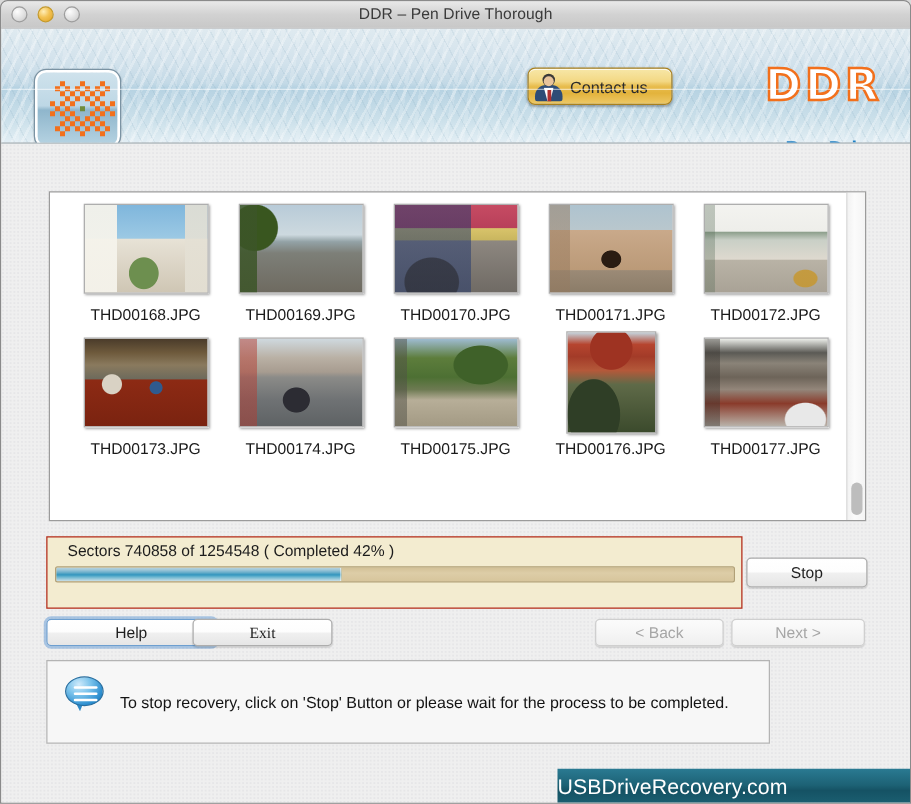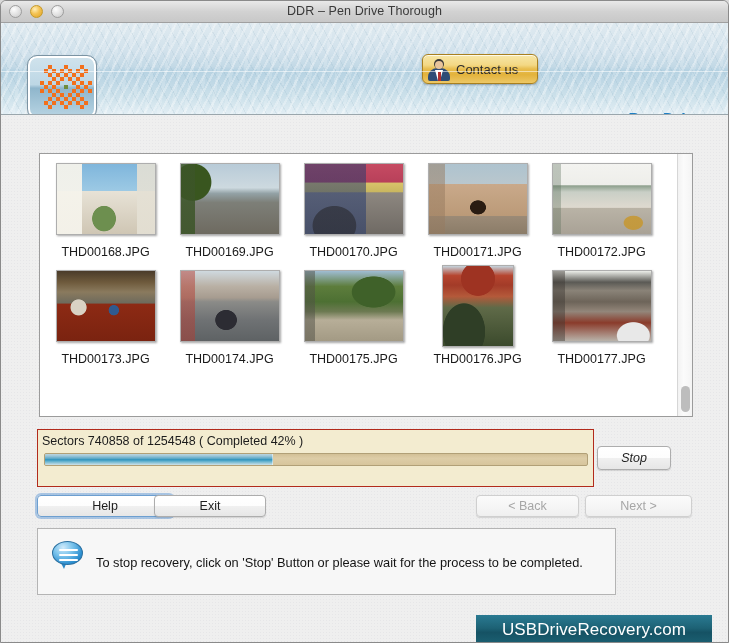--- a/index.html
+++ b/index.html
@@ -160,21 +160,21 @@
 
   .thumb-panel {
     position: absolute; left: 38px; top: 38px;
     width: 654px; height: 264px;
     background: #ffffff;
     border: 1px solid #9b9b9b;
     overflow: hidden;
   }
   .thumb-scroll {
     position: absolute; left: 0; top: 0; right: 15px; bottom: 0;
-    padding: 8px 0 0 1px;
+    padding: 8px 0 0 12px;
     text-align: center;
   }
   .thumb-row { display: flex; }
   .thumb-cell {
     width: 119px; margin-left: 5px;
     display: flex; flex-direction: column; align-items: center;
     cursor: pointer;
   }
   .thumb-box {
     width: 104px; height: 74px;
@@ -205,21 +205,21 @@
   }
 
   
   .prog-panel {
     position: absolute; left: 36px; top: 314px;
     width: 557px; height: 58px;
     background: #f3ecd0;
     border: 1px solid #b22a1c;
   }
   .prog-line1 {
-    position: absolute; left: 4px; top: 4px;
+    position: absolute; left: 16px; top: 4px;
     font-size: 12.5px; color: #1c1c1c; white-space: nowrap;
   }
   .pbar {
     position: absolute; left: 6px; top: 23px;
     width: 544px; height: 13px;
     background: linear-gradient(to bottom, #d2c096 0%, #ddcda7 40%, #d7c59c 100%);
     border: 1px solid #b1a077;
     border-radius: 2px;
     overflow: hidden;
   }
@@ -252,23 +252,23 @@
     color: #a6a6a6;
     border-color: #cfcfcf;
     background: linear-gradient(to bottom, #fbfbfb 0%, #f6f6f6 50%, #efefef 100%);
     cursor: default;
   }
   .btn.focus {
     border-color: #6d9fd0;
     box-shadow: 0 0 0 2px rgba(110,160,215,.55);
   }
 
-  .btn-stop { position: absolute; left: 596px; top: 331px; width: 74px; height: 24px; font-style: italic; }
+  .btn-stop { position: absolute; left: 596px; top: 331px; width: 97px; height: 24px; }
   .btn-help { position: absolute; left: 36px;  top: 380px; width: 136px; height: 22px; }
-  .btn-exit { position: absolute; left: 153px; top: 380px; width: 112px; height: 22px; }
+  .btn-exit { position: absolute; left: 153px; top: 380px; width: 112px; height: 22px; font-family: Liberation Serif, serif; }
   .btn-back { position: absolute; left: 475px; top: 380px; width: 103px; height: 22px; }
   .btn-next { position: absolute; left: 584px; top: 380px; width: 107px; height: 22px; }
 
   
   .info-panel {
     position: absolute; left: 36px; top: 413px;
     width: 579px; height: 67px;
     background: #f7f7f7;
     border: 1px solid #b4b4b4;
   }
@@ -292,24 +292,24 @@
   .bubble i {
     position: absolute; background: #ffffff; height: 2px; border-radius: 1px;
   }
   .info-text {
     position: absolute; left: 58px; top: 50%; transform: translateY(-50%);
     font-size: 12.8px; color: #141414;
   }
 
   
   .brand {
-    position: absolute; right: 16px; bottom: 0;
-    width: 236px; height: 29px;
+    position: absolute; right: 0; bottom: 0;
+    width: 282px; height: 29px;
     background: linear-gradient(to bottom, #2a7a92 0%, #1d6275 45%, #155264 60%, #1b6072 100%);
-    display: flex; align-items: center; justify-content: center;
+    display: flex; align-items: center; 
   }
   .brand span {
     color: #ffffff; font-size: 17px; letter-spacing: .1px;
     font-family: "Liberation Sans", sans-serif;
   }
 </style>
 </head>
 <body>
 
 <div class="window">
@@ -386,20 +386,21 @@
       <div class="contact-avatar">
         <div class="body"></div>
           <div class="shirt"></div>
           <div class="tie"></div>
         <div class="head"></div>
           <div class="face"></div>
       </div>
       <div class="contact-label">Contact us</div>
     </div>
 
+    <div class="logo-ddr">DDR</div>
     <div class="logo-sub">Pen Drive</div>
   </div>
 
   <div class="content">
 
     <div class="thumb-panel">
       <div class="thumb-scroll">
         <div class="thumb-row" id="row0">
             <div class="thumb-cell">
               <div class="thumb-box">

